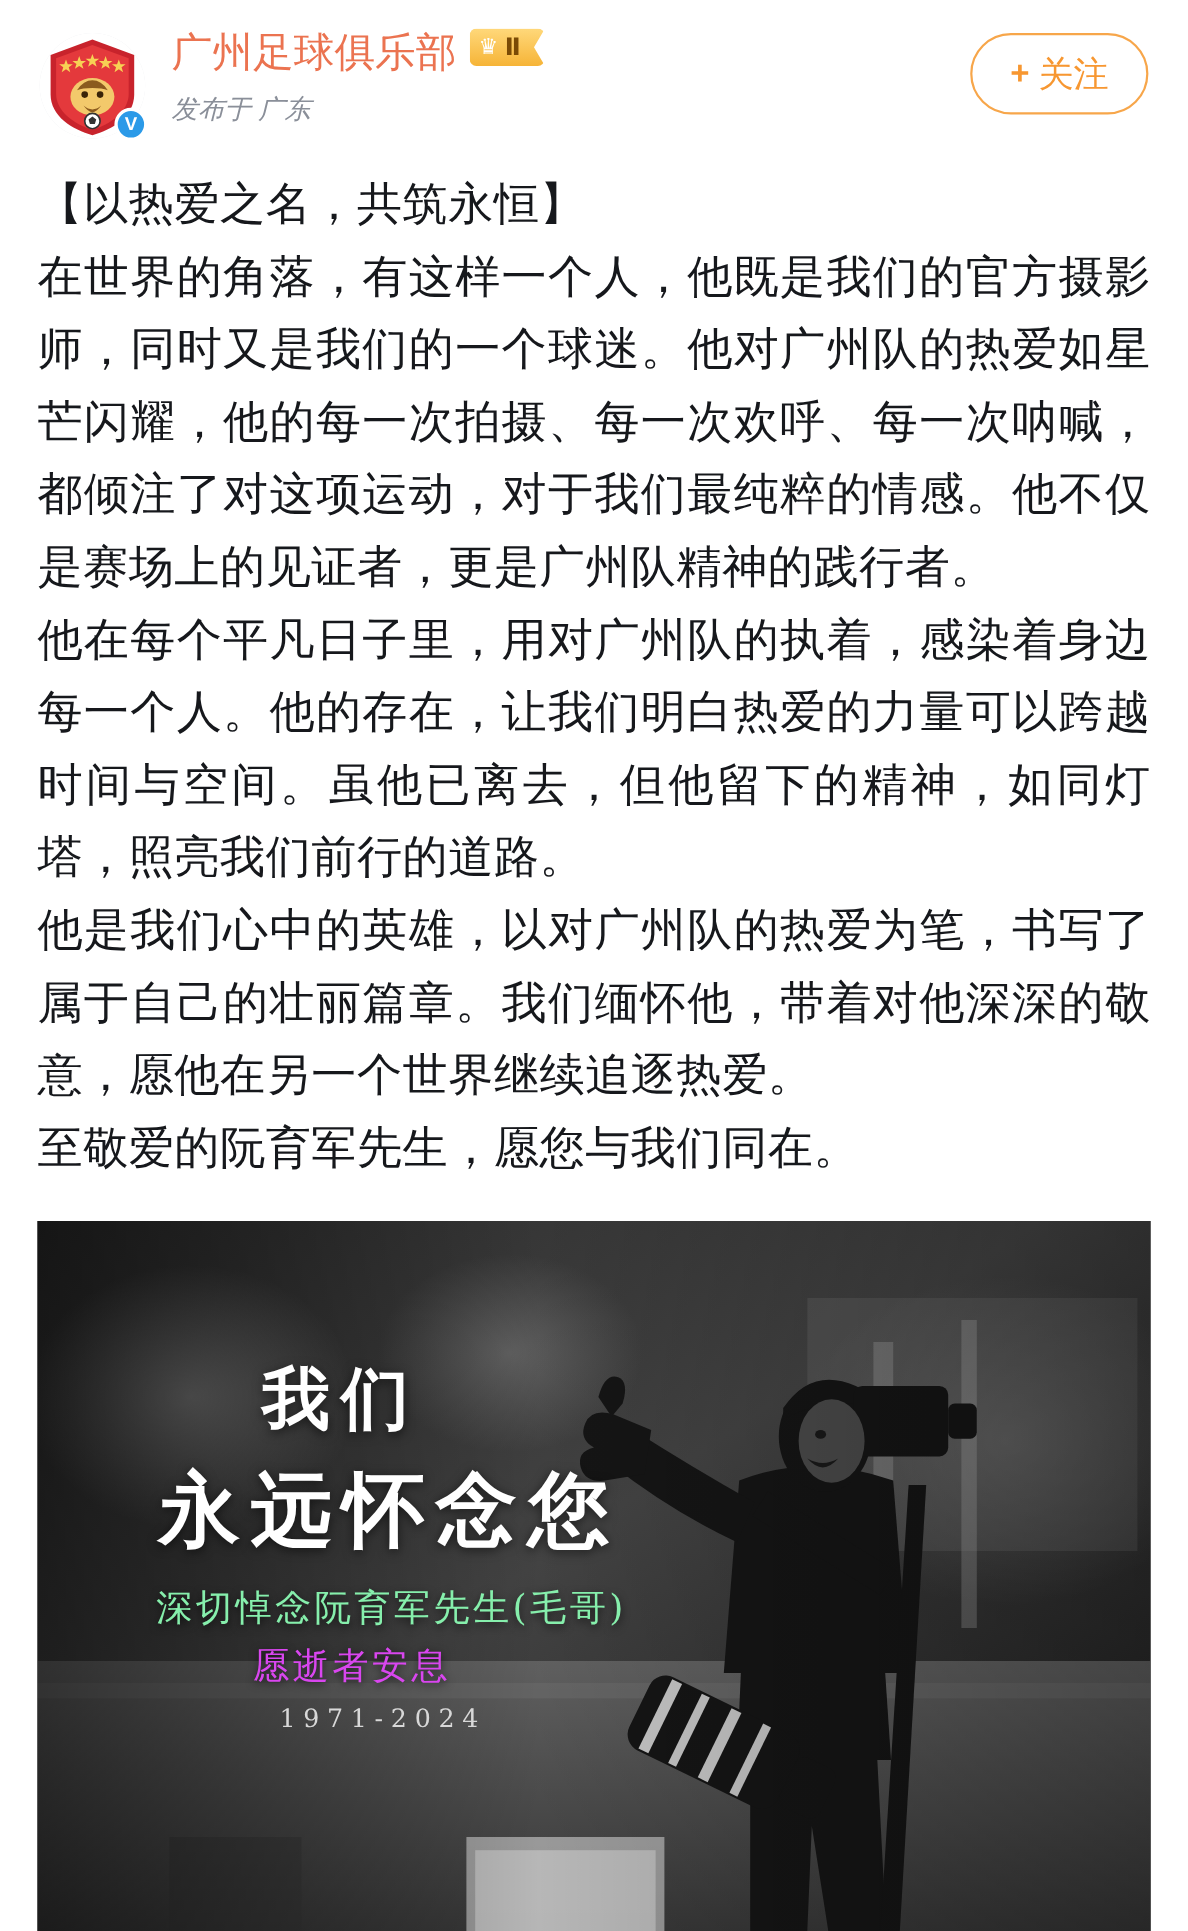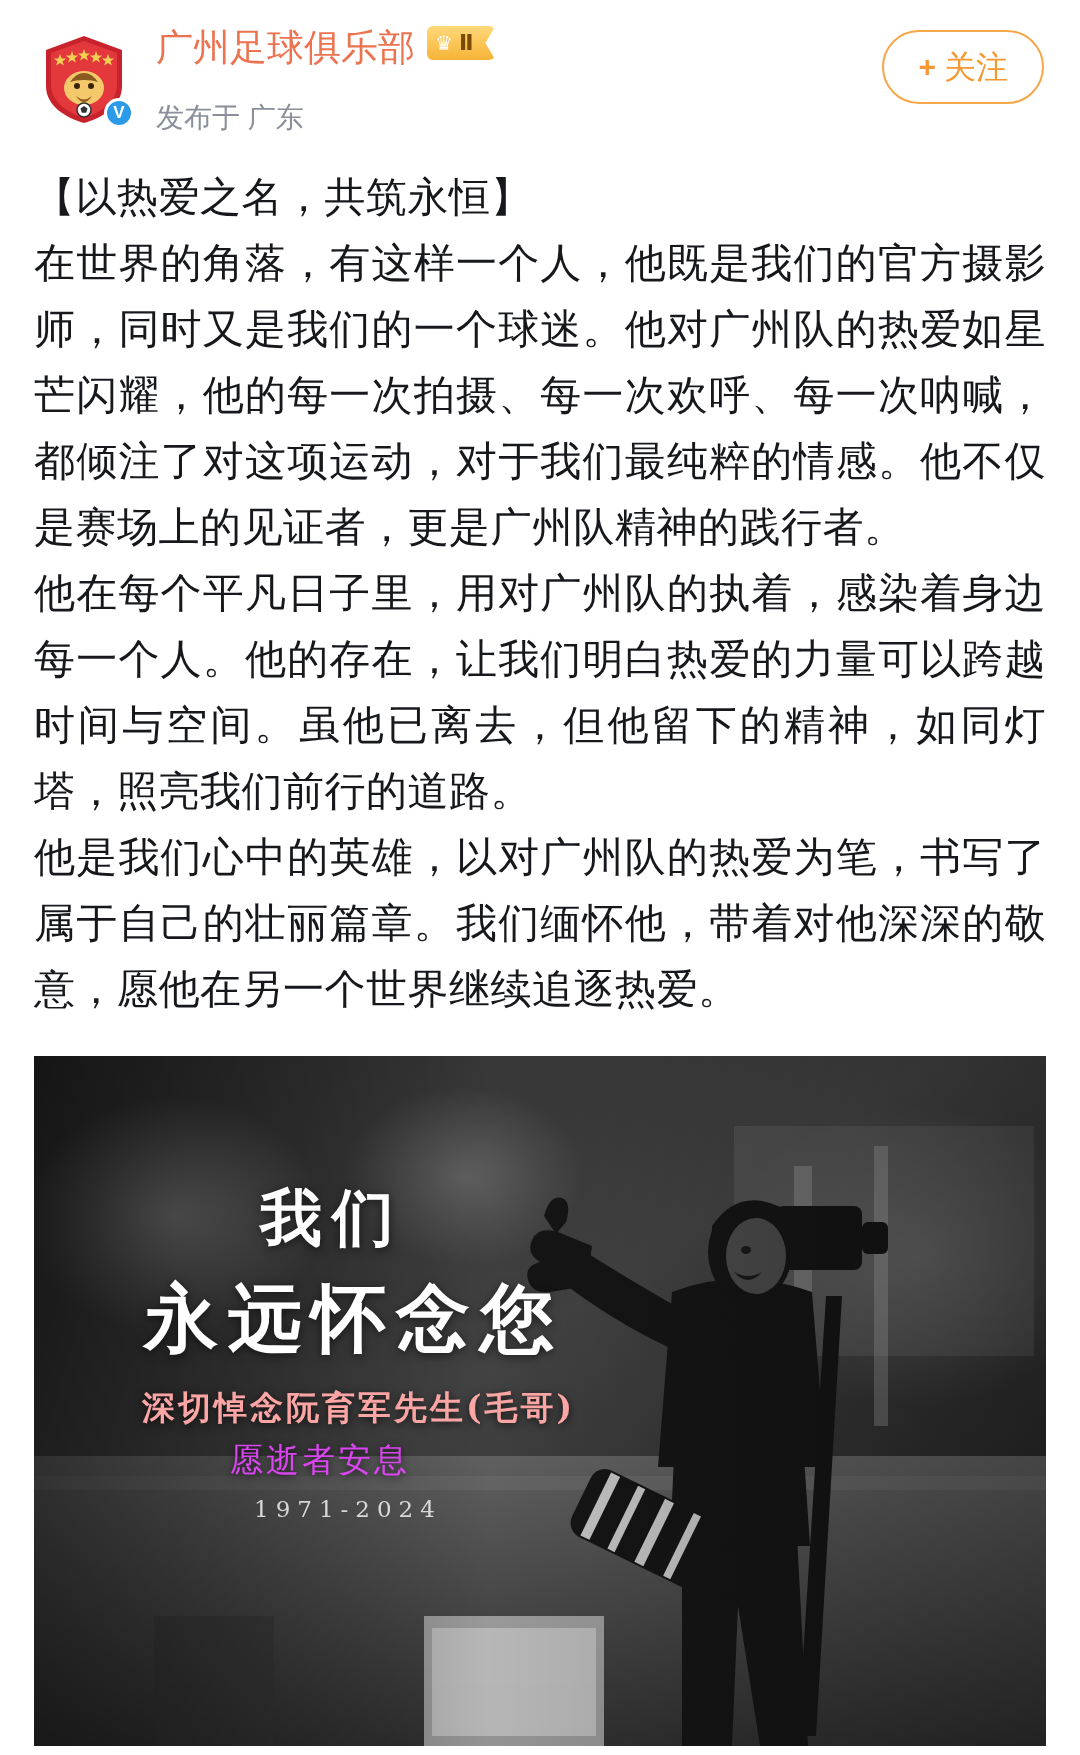--- a/index.html
+++ b/index.html
@@ -103,24 +103,25 @@
     white-space: nowrap;
   }
   .meta-row .src {
     color: #6b8fb5;
   }
   .meta-row .gap {
     display: inline-block;
     width: 16px;
   }
   .region-row {
-    margin-top: 24px;
-    font-size: 28px;
+    margin-top: 6px;
+    font-size: 24px;
     line-height: 40px;
     color: #8a8f99;
+    font-style: italic;
   }
   .follow-btn {
     position: absolute;
     right: 36px;
     top: 30px;
     border: 2px solid #f7a64a;
     color: #f79731;
     background: #fff;
     border-radius: 40px;
     font-size: 32px;
@@ -170,21 +171,21 @@
   .memorial-overlay {
     position: absolute;
     left: 0;
     top: 0;
     width: 100%;
     height: 100%;
     pointer-events: none;
   }
   .mem-line1 {
     position: absolute;
-    left: 226px;
+    left: 204px;
     top: 120px;
     color: #fff;
     font-size: 62px;
     letter-spacing: 10px;
     font-family: "DejaVu Serif", serif;
     font-weight: bold;
     text-shadow: 0 2px 10px rgba(0,0,0,0.6);
   }
   .mem-line2 {
     position: absolute;
@@ -194,26 +195,25 @@
     font-size: 74px;
     letter-spacing: 10px;
     font-family: Liberation Serif, serif;
     font-weight: bold;
     text-shadow: 0 2px 10px rgba(0,0,0,0.6);
   }
   .mem-line3 {
     position: absolute;
     left: 108px;
     top: 330px;
-    color: #fca5a5;
+    color: #86efac;
     font-size: 33px;
     letter-spacing: 3px;
     font-family: "DejaVu Serif", serif;
     text-shadow: 0 2px 8px rgba(0,0,0,0.7);
-    font-weight: bold;
   }
   .mem-line4 {
     position: absolute;
     left: 196px;
     top: 382px;
     color: #d946ef;
     font-size: 33px;
     letter-spacing: 3px;
     font-family: "DejaVu Serif", serif;
     text-shadow: 0 2px 8px rgba(0,0,0,0.7);
@@ -285,20 +285,21 @@
       <span class="plus">+</span>
       <span>关注</span>
     </div>
   </div>
 
   <div class="content">
     <p>【以热爱之名，共筑永恒】</p>
     <p>在世界的角落，有这样一个人，他既是我们的官方摄影师，同时又是我们的一个球迷。他对广州队的热爱如星芒闪耀，他的每一次拍摄、每一次欢呼、每一次呐喊，都倾注了对这项运动，对于我们最纯粹的情感。他不仅是赛场上的见证者，更是广州队精神的践行者。</p>
     <p>他在每个平凡日子里，用对广州队的执着，感染着身边每一个人。他的存在，让我们明白热爱的力量可以跨越时间与空间。虽他已离去，但他留下的精神，如同灯塔，照亮我们前行的道路。</p>
     <p>他是我们心中的英雄，以对广州队的热爱为笔，书写了属于自己的壮丽篇章。我们缅怀他，带着对他深深的敬意，愿他在另一个世界继续追逐热爱。</p>
+    <p>至敬爱的阮育军先生，愿您与我们同在。</p>
   </div>
 
   <div class="media">
     <svg viewBox="0 0 1012 690" preserveAspectRatio="none" aria-hidden="true">
       <defs>
         <linearGradient id="bgGrad" x1="0" y1="0" x2="1" y2="1">
           <stop offset="0%" stop-color="#2f2f2f"></stop>
           <stop offset="45%" stop-color="#4a4a4a"></stop>
           <stop offset="100%" stop-color="#1d1d1d"></stop>
         </linearGradient>

